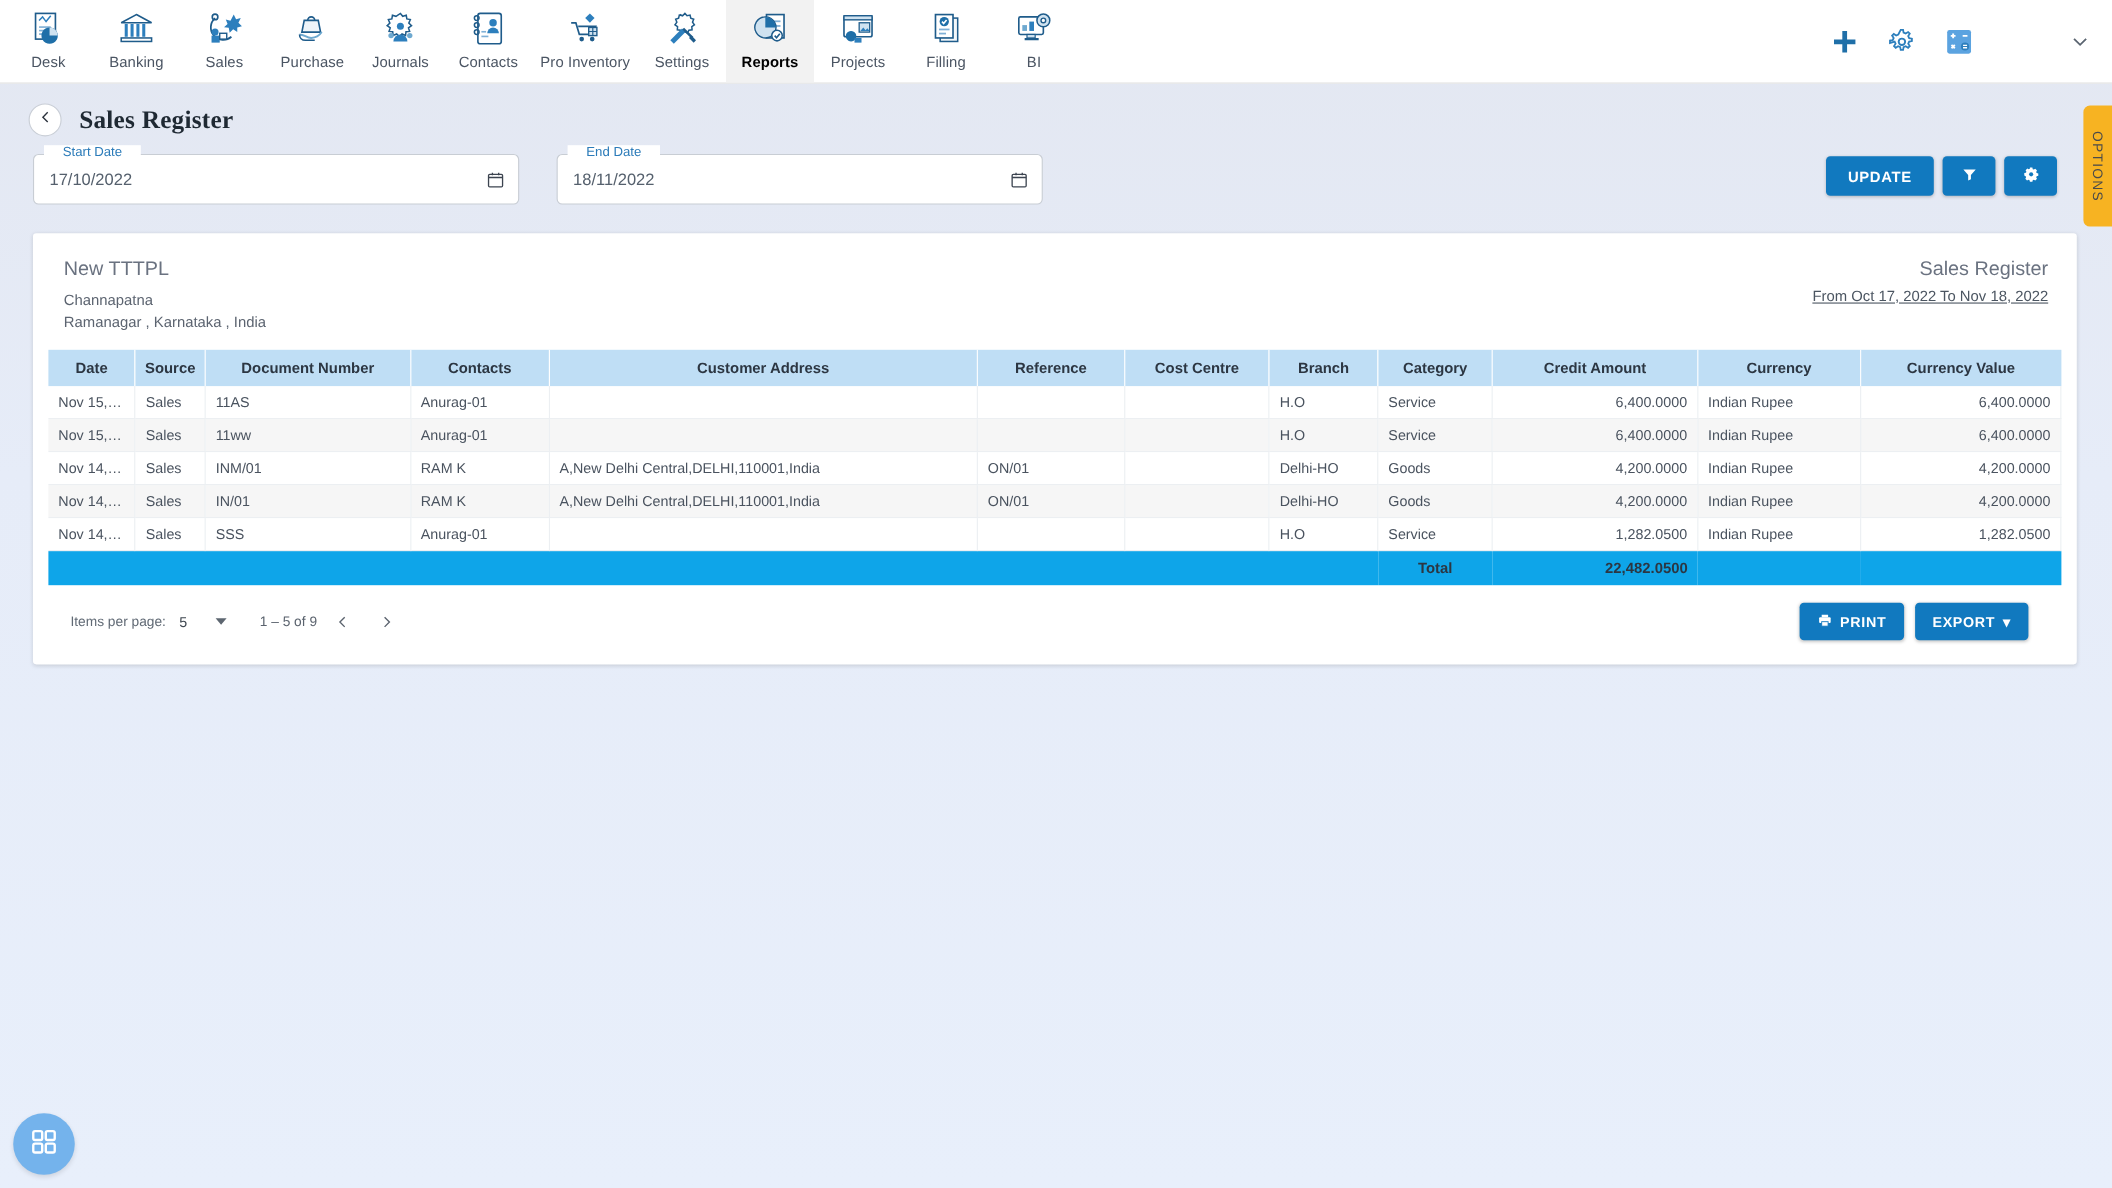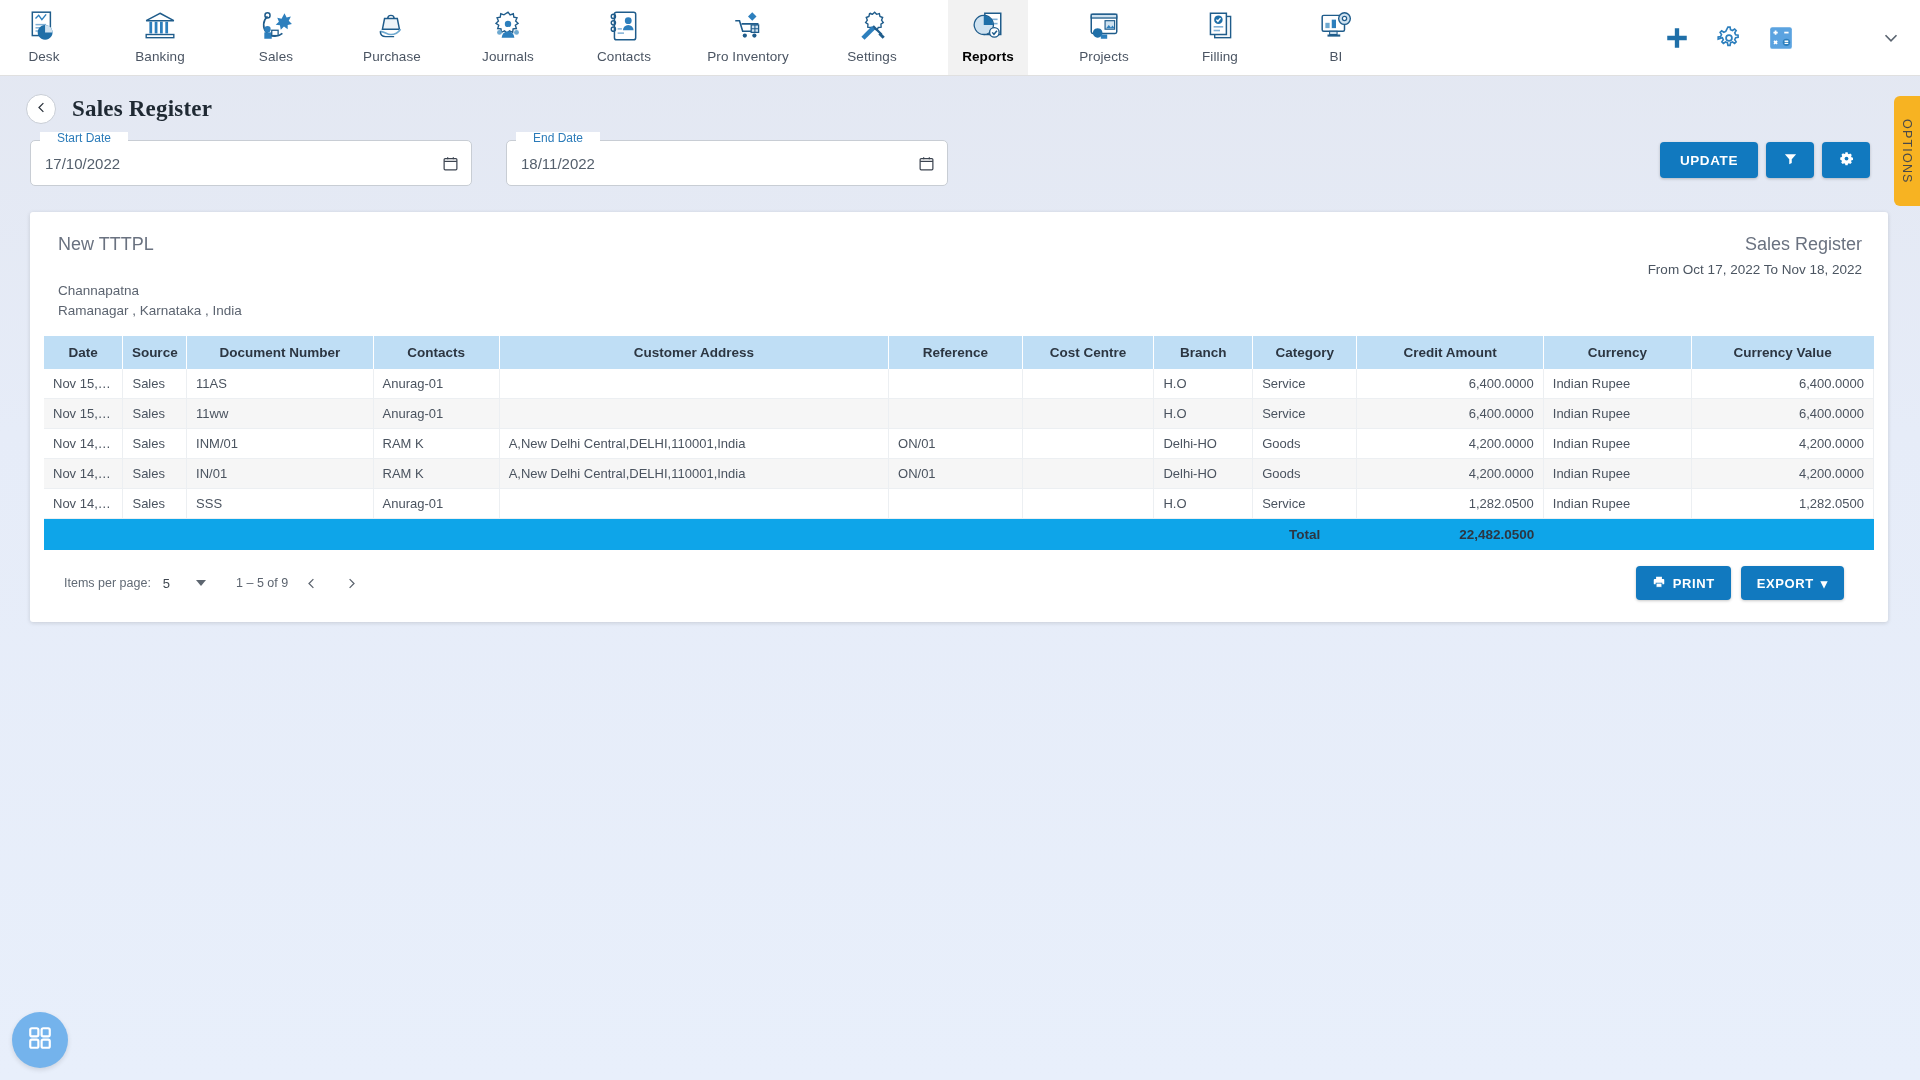--- a/index.html
+++ b/index.html
@@ -20,21 +20,20 @@
     background: #ffffff;
     display: flex;
     align-items: stretch;
     position: relative;
     border-bottom: 1px solid #e0e0e0;
   }
   .nav-items {
     display: flex;
     align-items: stretch;
     padding-left: 4px;
-    gap: 36px;
   }
   .nav-item {
     width: 80px;
     display: flex;
     flex-direction: column;
     align-items: center;
     justify-content: flex-start;
     padding-top: 5px;
     cursor: pointer;
     position: relative;
@@ -190,24 +189,24 @@
     border-radius: 3px;
     box-shadow: 0 1px 4px rgba(0,0,0,.14);
     padding: 18px 14px 22px 14px;
   }
   .card-head {
     display: flex;
     justify-content: space-between;
     align-items: flex-start;
     padding: 4px 12px 16px 14px;
   }
-  .org-name { font-size: 18px; color: #6a7280; margin-bottom: 26px; }
+  .org-name { font-size: 18px; color: #6a7280; margin-bottom: 8px; }
   .org-line { font-size: 13.5px; color: #5c6470; line-height: 1.45; }
   .rep-title { font-size: 18px; color: #6a7280; text-align: right; margin-bottom: 7px; }
-  .rep-range { font-size: 13.5px; color: #4b5561; text-align: right; }
+  .rep-range { font-size: 13.5px; color: #4b5561; text-align: right; text-decoration: underline; }
 
   
   table.report {
     width: 100%;
     border-collapse: collapse;
     table-layout: fixed;
   }
   table.report thead th {
     background: #bfdef5;
     color: #2c3642;

